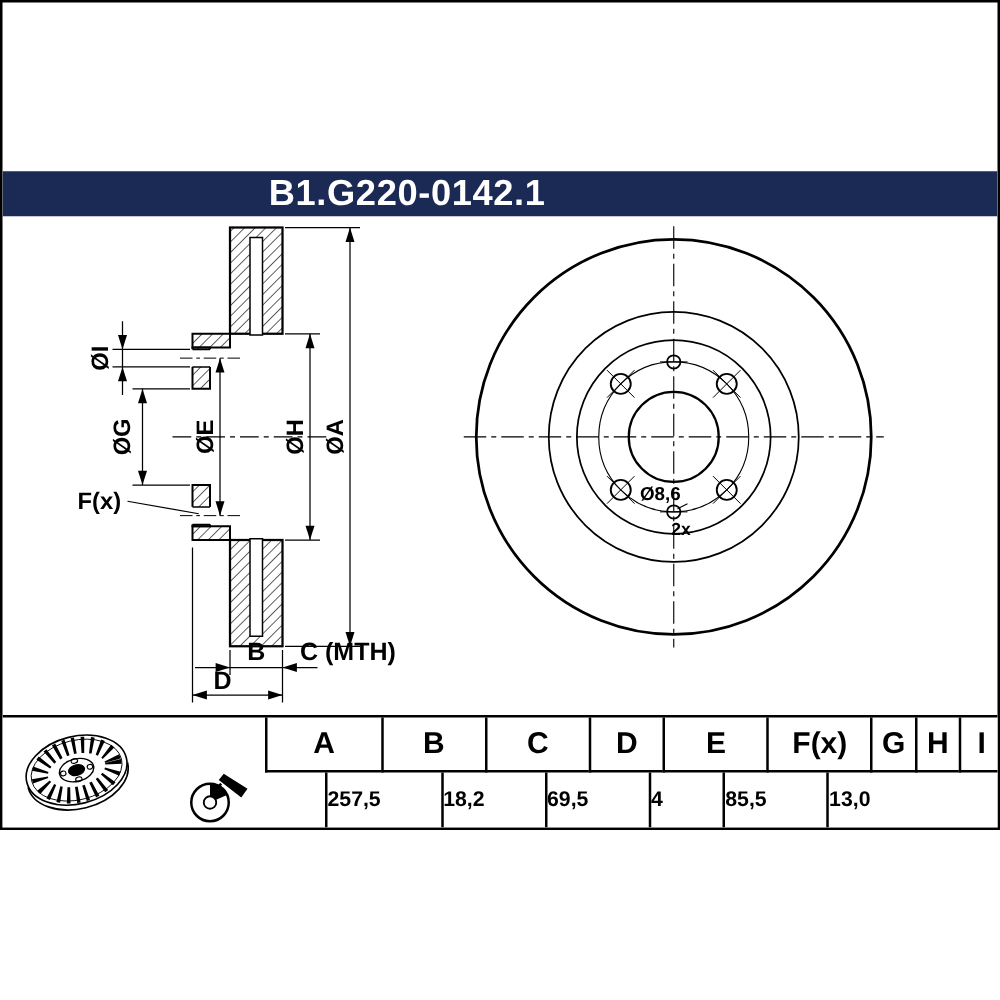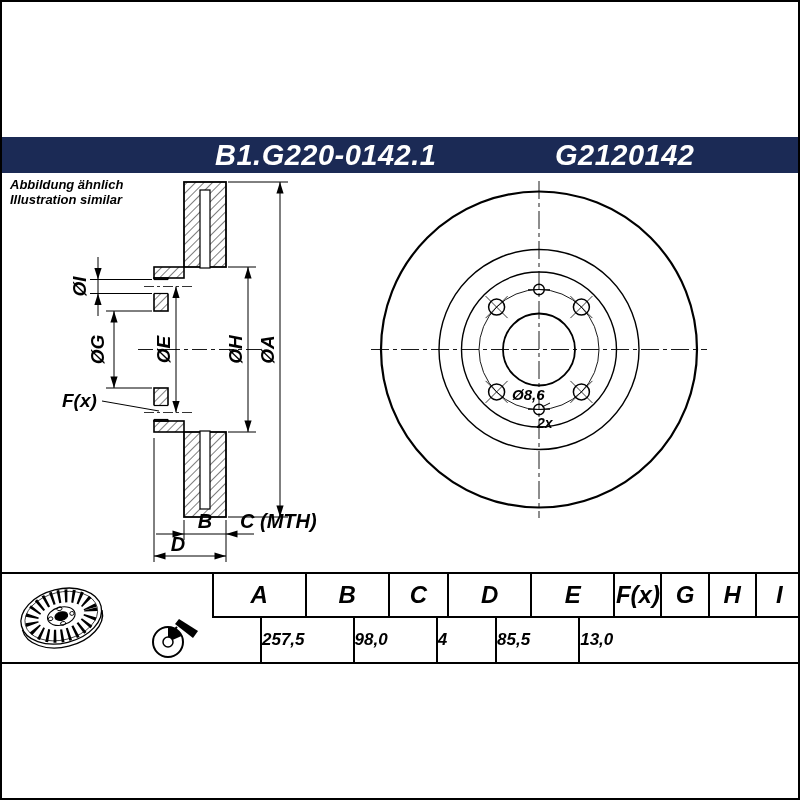--- a/index.html
+++ b/index.html
@@ -1,19 +1,19 @@
 <!DOCTYPE html>
 <html><head>
 <meta charset="utf-8">
 <style>
   html,body{margin:0;padding:0;background:#fff;}
   .page{
-    position:relative;width:800px;height:800px;box-sizing:border-box;
+    position:relative;width:800px;height:664px;box-sizing:border-box;
     border:2px solid #000;background:#fff;overflow:hidden;
-    font-family:"Liberation Sans",sans-serif;color:#000;font-style:italic;
+    font-family:"Liberation Sans",sans-serif;color:#000;
   }
   
   .header-bar{position:absolute;left:0;top:135px;width:100%;height:36px;background:#1b2a55;}
   .header-bar span{position:absolute;top:0;line-height:36px;color:#fff;font-weight:bold;font-size:29px;letter-spacing:.5px;white-space:nowrap;}
   .part-no{left:213px;}
   .oe-no{left:553px;}
   
   .note{position:absolute;left:8px;top:175px;font-size:13px;font-weight:bold;line-height:15px;}
   
   svg.drawing{position:absolute;left:0;top:165px;}
@@ -31,27 +31,22 @@
   .iso-svg{position:absolute;left:8px;top:5px;}
   .icon-svg{position:absolute;left:146px;top:40px;}
 </style>
 </head>
 <body>
 
 <div class="page">
 
   <div class="header-bar">
     <span class="part-no">B1.G220-0142.1</span>
-    <span class="oe-no">G2120142</span>
   </div>
 
-  <div class="note">
-    <div>Abbildung ähnlich</div>
-    <div>Illustration similar</div>
-  </div>
 
   <svg class="drawing" width="800" height="405" viewBox="0 165 800 405">
     <defs>
       <pattern id="hatch" patternUnits="userSpaceOnUse" width="6" height="6" patternTransform="rotate(45)">
         <line x1="0" y1="0" x2="0" y2="6" stroke="#000" stroke-width="1"></line>
       </pattern>
       <marker id="arr" markerUnits="userSpaceOnUse" markerWidth="14" markerHeight="10" refX="13" refY="5" orient="auto-start-reverse">
         <path d="M13,5 L1.5,1.4 L1.5,8.6 Z" fill="#000"></path>
       </marker>
     </defs>
@@ -203,19 +198,20 @@
     <div class="cell head">B</div>
     <div class="cell head">C</div>
     <div class="cell head">D</div>
     <div class="cell head">E</div>
     <div class="cell head">F(x)</div>
     <div class="cell head">G</div>
     <div class="cell head">H</div>
     <div class="cell head">I</div>
 
     <div class="cell val">257,5</div>
-    <div class="cell val">98,0</div>
+    <div class="cell val">18,2</div>
+    <div class="cell val">69,5</div>
     <div class="cell val">4</div>
     <div class="cell val">85,5</div>
     <div class="cell val">13,0</div>
   </div>
 
 </div>
 
 </body></html>

